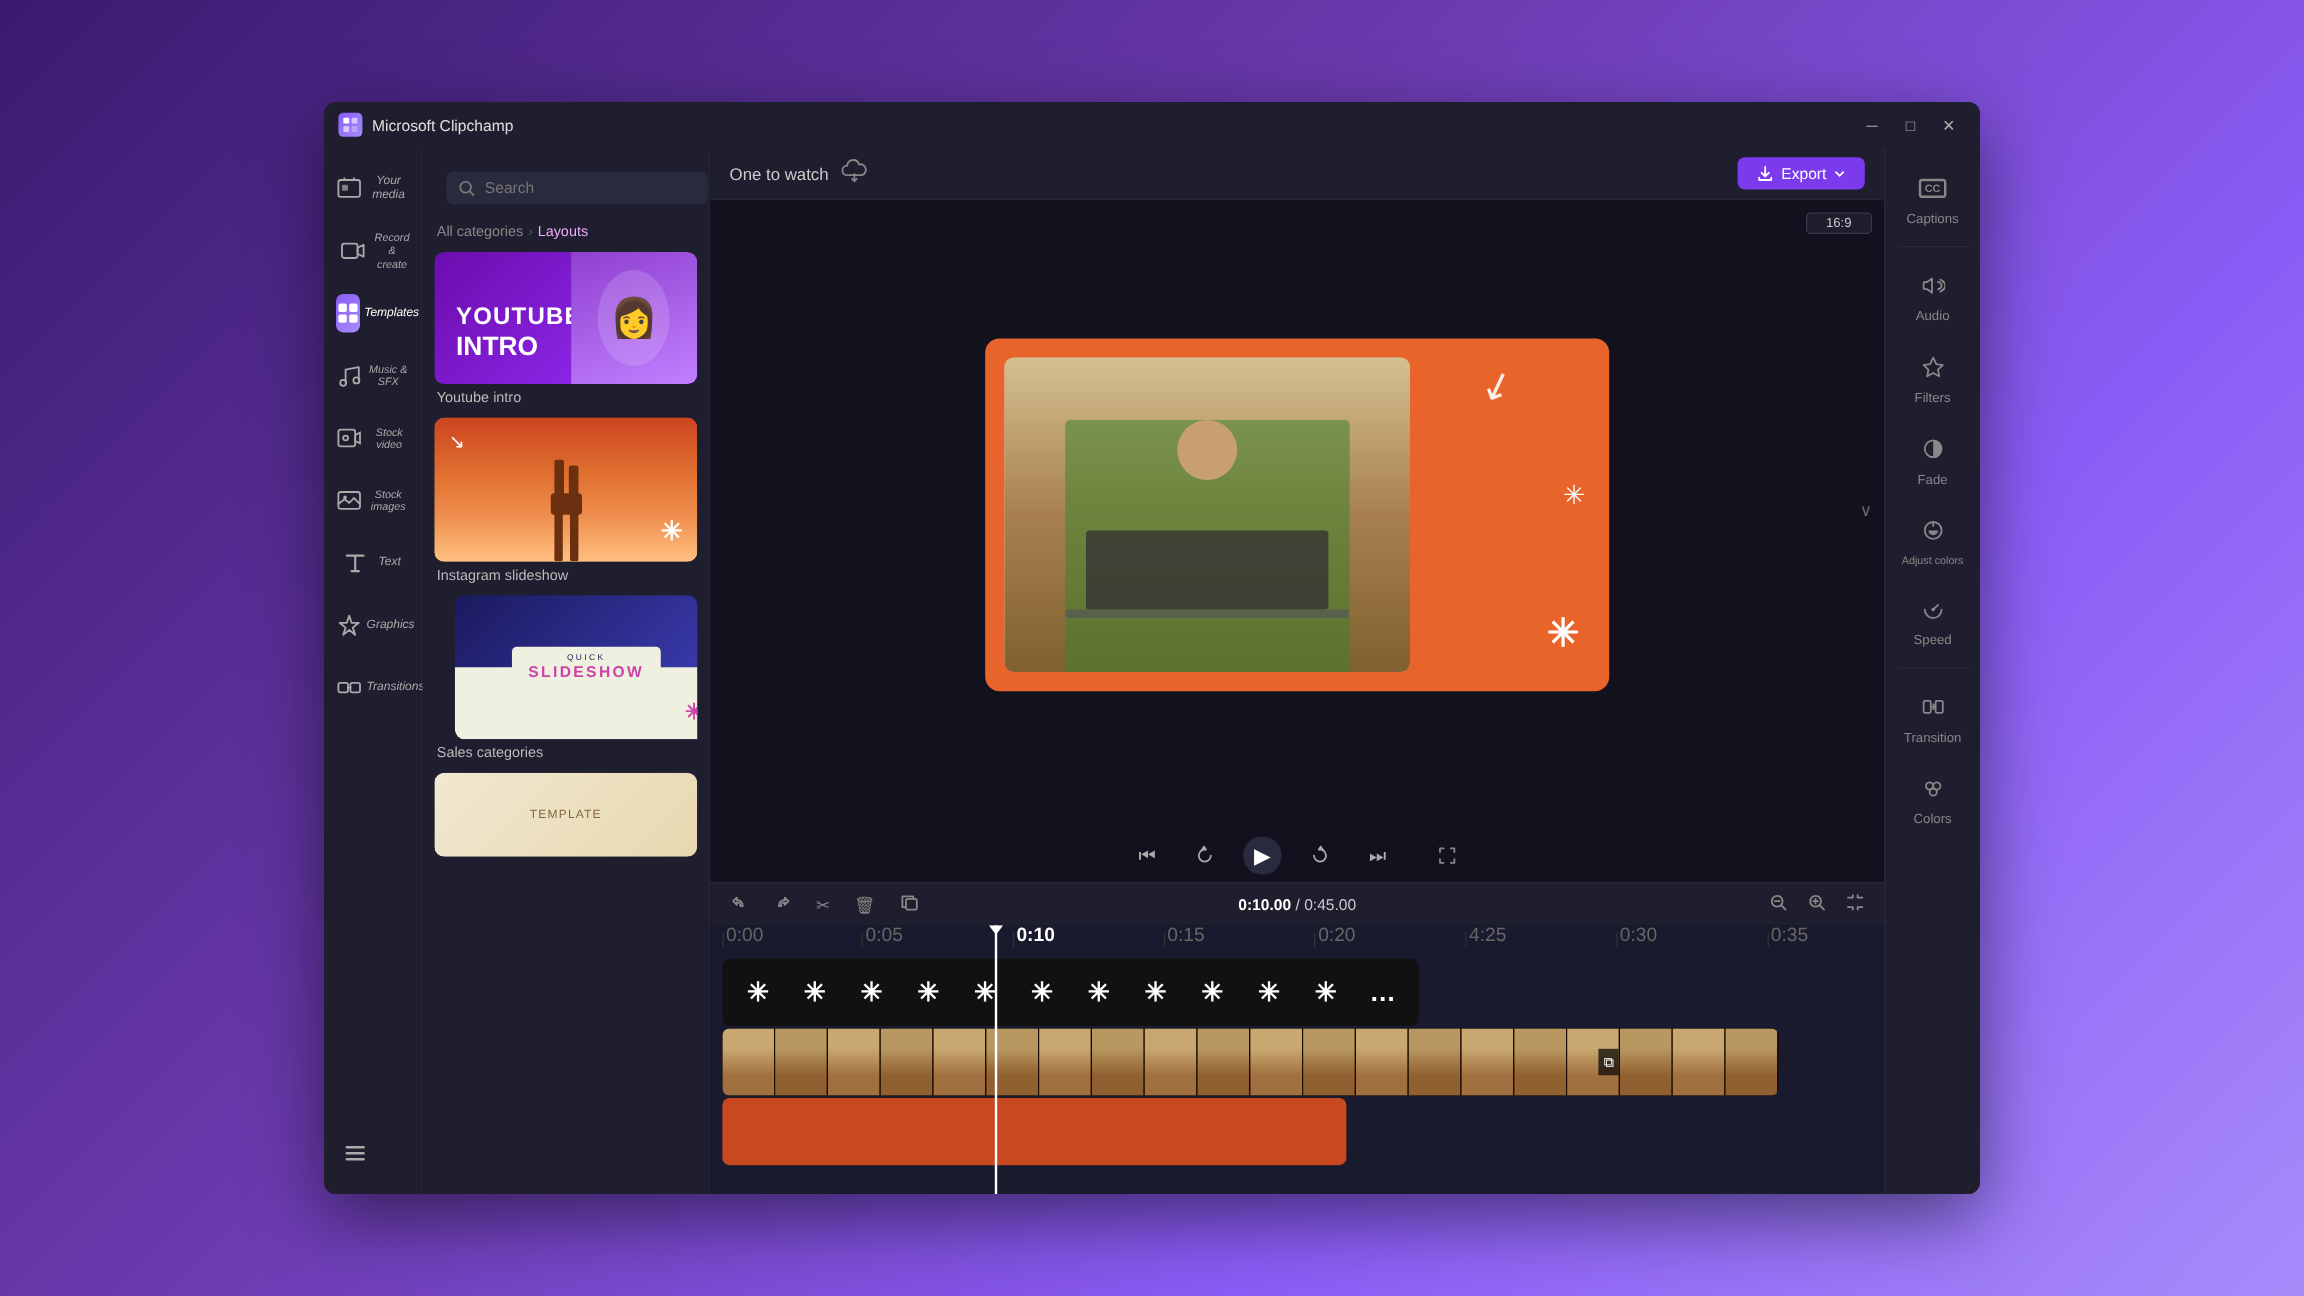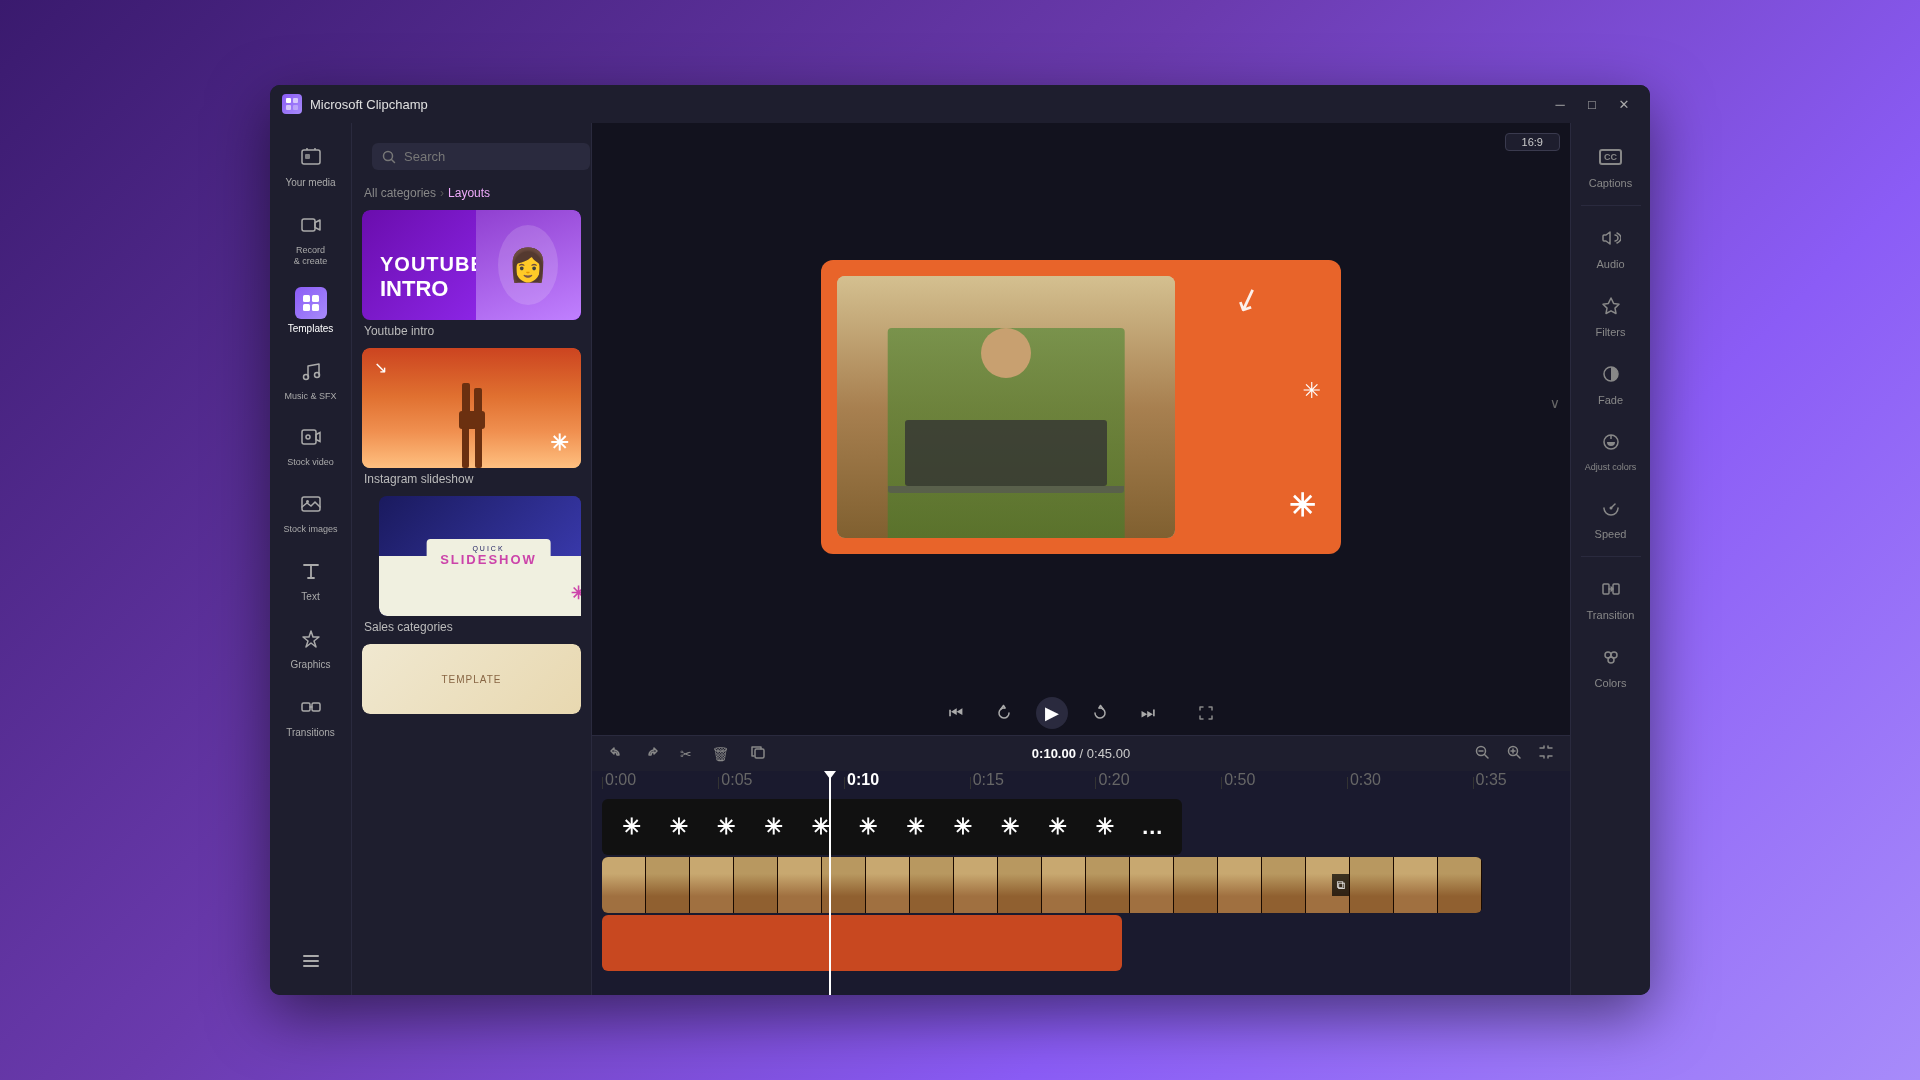--- a/index.html
+++ b/index.html
@@ -79,27 +79,27 @@
       display: flex;
       flex-direction: column;
       align-items: center;
       padding: 10px 0;
       gap: 4px;
       border-right: 1px solid #2a2a3e;
     }
     .sidebar-item {
       width: 70px;
       display: flex;
-      flex-direction: column;
       align-items: center;
       gap: 4px;
       padding: 8px 4px;
       border-radius: 6px;
       cursor: pointer;
       color: #aaa;
+      font-style: italic;
     }
     .sidebar-item.active { color: #fff; }
     .sidebar-item .icon-box {
       width: 32px;
       height: 32px;
       display: flex;
       align-items: center;
       justify-content: center;
       font-size: 20px;
     }
@@ -703,20 +703,39 @@
         <div class="template-card">
           <div style="height:70px;background:linear-gradient(135deg,#f0e8d0,#e8d8b0);border-radius:8px;overflow:hidden;display:flex;align-items:center;justify-content:center;">
             <div style="color:#886644;font-size:10px;text-transform:uppercase;letter-spacing:1px;text-align:center;">TEMPLATE</div>
           </div>
         </div>
       </div>
     </div>
 
     <div class="editor-area">
 
+      <div class="editor-toolbar">
+        <span class="project-title">One to watch</span>
+        <span class="cloud-icon" title="Cloud sync">
+          <svg width="22" height="22" viewBox="0 0 22 22" fill="none">
+              <path d="M5 15a4 4 0 010-8 5 5 0 019.8-1A4 4 0 0117 15H5z" stroke="#888" stroke-width="1.5"></path>
+              <path d="M9 18l2 2 2-2" stroke="#888" stroke-width="1.5" stroke-linecap="round" stroke-linejoin="round"></path>
+              <line x1="11" y1="14" x2="11" y2="20" stroke="#888" stroke-width="1.5" stroke-linecap="round"></line>
+            </svg>
+        </span>
+        <button class="export-btn">
+          <svg width="14" height="14" viewBox="0 0 14 14" fill="none">
+              <path d="M7 1v8M4 6l3 3 3-3M2 10v2h10v-2" stroke="white" stroke-width="1.5" stroke-linecap="round" stroke-linejoin="round"></path>
+            </svg>
+          <span>Export</span>
+          <svg width="10" height="10" viewBox="0 0 10 10" fill="none">
+              <path d="M2 3.5L5 6.5L8 3.5" stroke="white" stroke-width="1.5" stroke-linecap="round"></path>
+            </svg>
+        </button>
+      </div>
 
       <div class="preview-area">
         <div class="aspect-badge">16:9</div>
         <div class="video-preview">
 
           <div class="video-inner">
 
             <div style="width:100%;height:100%;background:linear-gradient(180deg,#d4c090 0%,#a88050 50%,#806030 100%);display:flex;align-items:center;justify-content:center;position:relative;">
 
               <div style="position:absolute;bottom:0;left:50%;transform:translateX(-50%);width:70%;height:80%;background:linear-gradient(180deg,#5a8a3a,#4a7a2a);border-radius:4px 4px 0 0;opacity:0.7;"></div>
@@ -807,21 +826,21 @@
           </div>
         </div>
 
         <div class="timeline-ruler">
           <div class="ruler-marks">
             <div class="ruler-mark" style="flex:1.2;">0:00</div>
             <div class="ruler-mark" style="flex:1.3;">0:05</div>
             <div class="ruler-mark" style="flex:1.3;color:#fff;font-weight:bold;">0:10</div>
             <div class="ruler-mark" style="flex:1.3;">0:15</div>
             <div class="ruler-mark" style="flex:1.3;">0:20</div>
-            <div class="ruler-mark" style="flex:1.3;">0:50</div>
+            <div class="ruler-mark" style="flex:1.3;">4:25</div>
             <div class="ruler-mark" style="flex:1.3;">0:30</div>
             <div class="ruler-mark" style="flex:1;">0:35</div>
           </div>
 
           <div style="position:absolute;left:237px;top:0;bottom:0;width:2px;background:white;z-index:5;">
             <div style="position:absolute;top:0;left:-5px;width:0;height:0;border-left:6px solid transparent;border-right:6px solid transparent;border-top:8px solid white;"></div>
           </div>
         </div>
 
         <div class="timeline-tracks">

